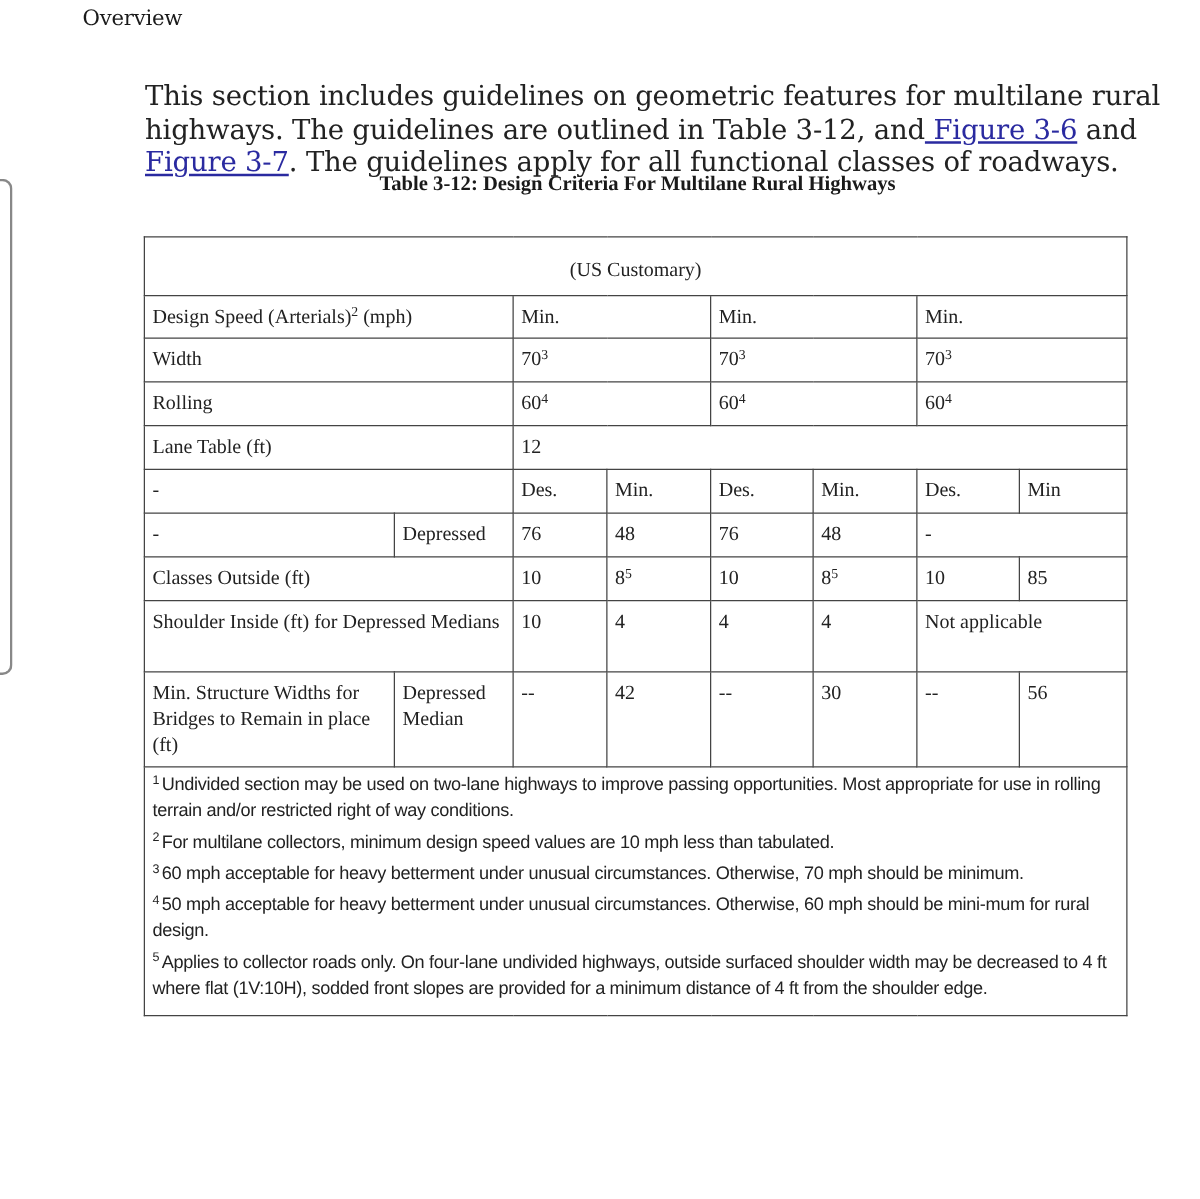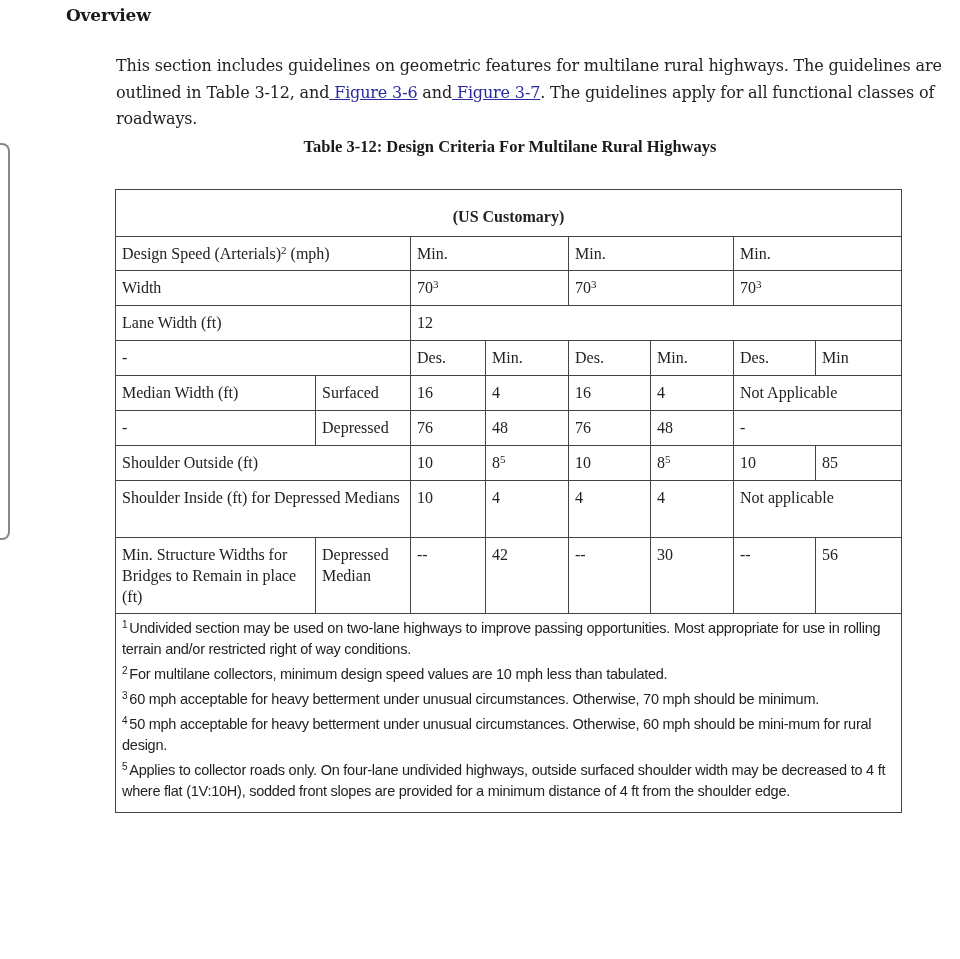--- a/index.html
+++ b/index.html
@@ -1,34 +1,34 @@
 <!DOCTYPE html>
 <html><head>
 <meta charset="utf-8">
 <style>
   html, body { margin:0; padding:0; background:#ffffff; }
   body { width:960px; height:959px; position:relative; overflow:hidden;
          font-family:"DejaVu Serif", "Liberation Serif", serif; color:#222; }
   .heading { position:absolute; left:66px; top:5px; font-family:"DejaVu Serif", serif;
-             font-weight:bold; font-size:17px; color:#1a1a1a; letter-spacing:-0.2px; }
-  .intro { position:absolute; left:116px; top:53px; width:840px; font-size:16px;
+             font-weight:normal; font-size:17px; color:#1a1a1a; letter-spacing:-0.2px; }
+  .intro { position:absolute; left:116px; top:65px; width:840px; font-size:22px;
            line-height:26.5px; color:#222; letter-spacing:-0.15px; }
   .intro a { color:#2a2aa0; text-decoration:underline; }
   .caption { position:absolute; left:180px; top:136px; width:660px; text-align:center;
              font-family:"Liberation Serif", serif; font-weight:bold; font-size:16.5px;
              line-height:21px; color:#1a1a1a; }
   .bracket { position:absolute; left:-10px; top:143px; width:18px; height:393px;
              border:2px solid #888; border-left:none; border-radius:0 8px 8px 0; }
 
   table.grid { position:absolute; left:115px; top:189px; width:786px;
                border-collapse:collapse; table-layout:fixed;
                font-family:"Liberation Serif", serif; font-size:16px; color:#222; }
   table.grid td { border:1.5px solid #444; vertical-align:top; padding:6px 6px 4px 6px;
                   line-height:21px; }
-  table.grid td.center { text-align:center; font-weight:bold; padding-top:16px; }
+  table.grid td.center { text-align:center; font-weight:normal; padding-top:16px; }
   sup { font-size:11px; vertical-align:top; position:relative; top:-3px; }
   .footnotes { font-family:"Liberation Sans", sans-serif; font-stretch:condensed;
                font-size:14.5px; line-height:21px; letter-spacing:-0.25px;
                padding:4px 6px 6px 6px !important; }
   .fn { margin:0 0 4px 0; }
   .fn sup { font-size:10px; top:-4px; margin-right:2px; }
 </style>
 </head>
 <body>
 
@@ -63,52 +63,49 @@
     <td colspan="2">Min.</td>
     <td colspan="2">Min.</td>
   </tr>
   <tr style="height:35px">
     <td colspan="2">Width</td>
     <td colspan="2"><span>70</span><sup>3</sup></td>
     <td colspan="2"><span>70</span><sup>3</sup></td>
     <td colspan="2"><span>70</span><sup>3</sup></td>
   </tr>
   <tr style="height:35px">
-    <td colspan="2">Lane Width (ft)</td>
+    <td colspan="2">Rolling</td>
+    <td colspan="2"><span>60</span><sup>4</sup></td>
+    <td colspan="2"><span>60</span><sup>4</sup></td>
+    <td colspan="2"><span>60</span><sup>4</sup></td>
+  </tr>
+  <tr style="height:35px">
+    <td colspan="2">Lane Table (ft)</td>
     <td colspan="6">12</td>
   </tr>
   <tr style="height:35px">
     <td colspan="2">-</td>
     <td>Des.</td>
     <td>Min.</td>
     <td>Des.</td>
     <td>Min.</td>
     <td>Des.</td>
     <td>Min</td>
   </tr>
   <tr style="height:35px">
-    <td>Median Width (ft)</td>
-    <td>Surfaced</td>
-    <td>16</td>
-    <td>4</td>
-    <td>16</td>
-    <td>4</td>
-    <td colspan="2">Not Applicable</td>
-  </tr>
-  <tr style="height:35px">
     <td>-</td>
     <td>Depressed</td>
     <td>76</td>
     <td>48</td>
     <td>76</td>
     <td>48</td>
     <td colspan="2">-</td>
   </tr>
   <tr style="height:35px">
-    <td colspan="2">Shoulder Outside (ft)</td>
+    <td colspan="2">Classes Outside (ft)</td>
     <td><span>10</span></td>
     <td><span>8</span><sup>5</sup></td>
     <td><span>10</span></td>
     <td><span>8</span><sup>5</sup></td>
     <td><span>10</span></td>
     <td><span>85</span></td>
   </tr>
   <tr style="height:57px">
     <td colspan="2">Shoulder Inside (ft) for Depressed Medians</td>
     <td>10</td>

